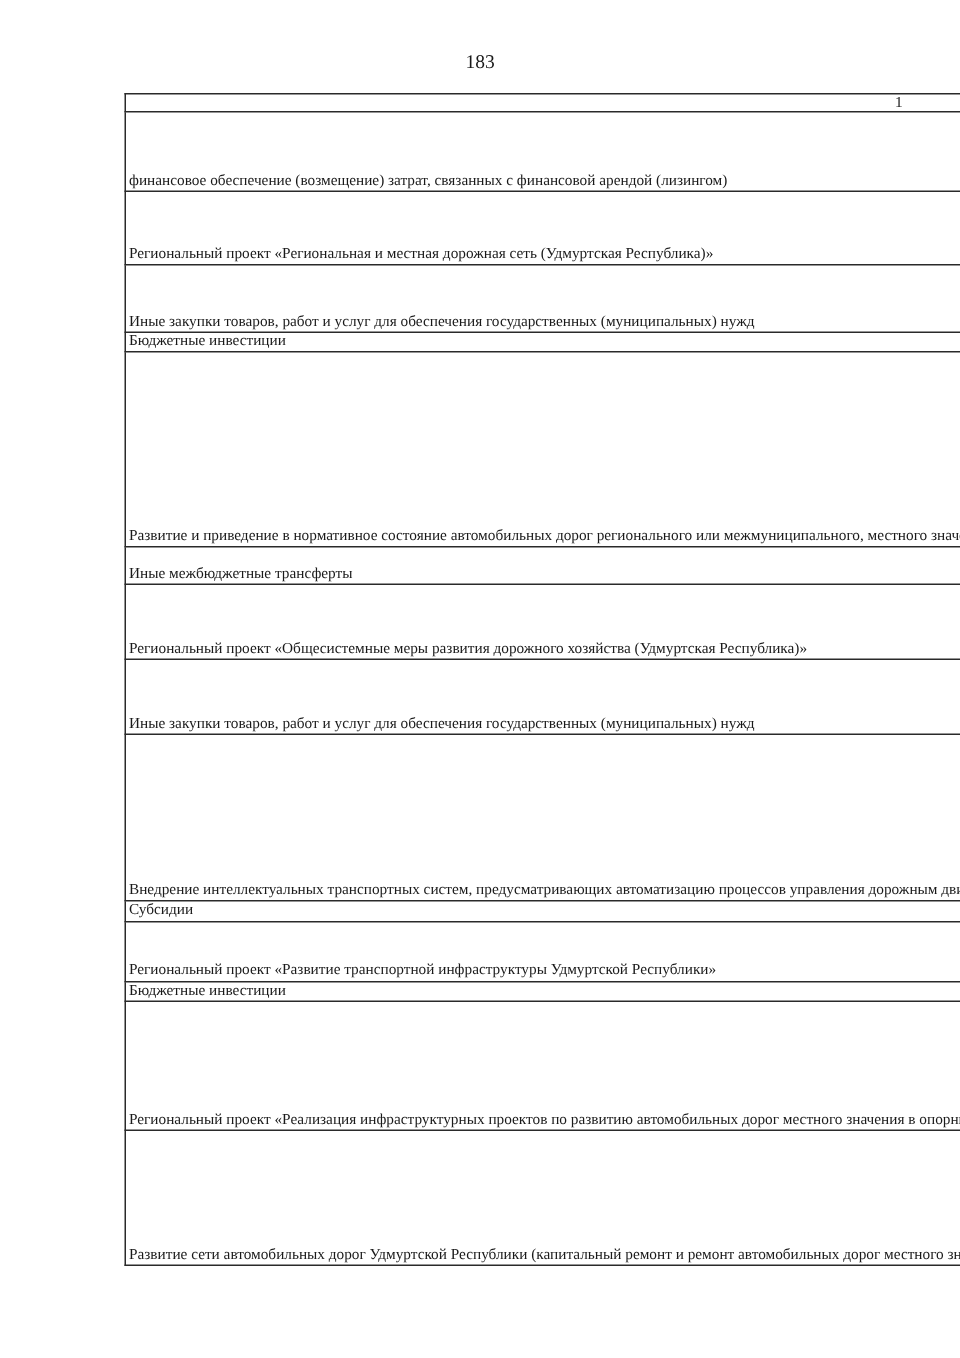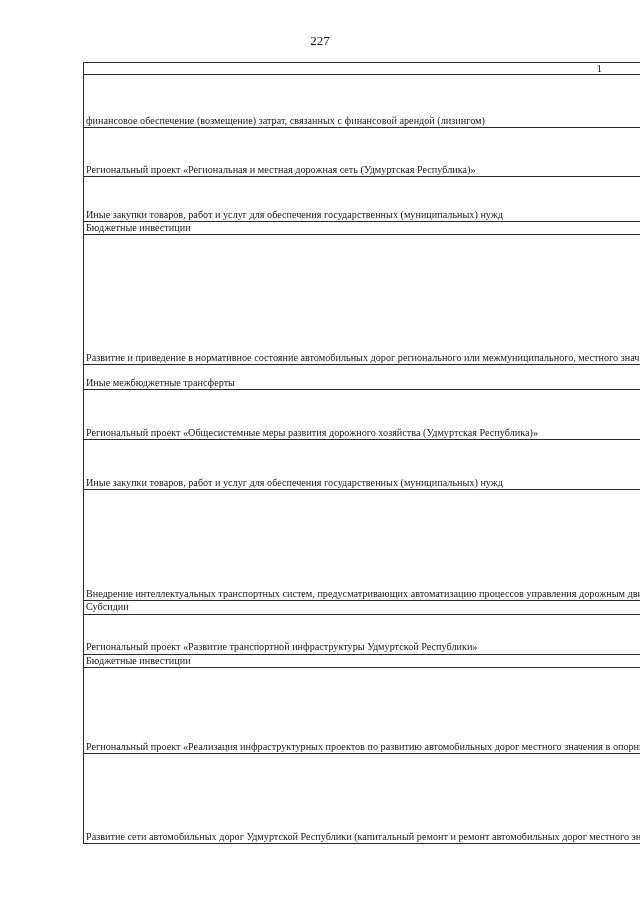--- a/index.html
+++ b/index.html
@@ -10,21 +10,21 @@
   table.budget { position: absolute; left: 83px; top: 62px; border-collapse: collapse;
                  table-layout: fixed; font-size: 10.2px; line-height: 12.4px; }
   table.budget td, table.budget th { border: 1px solid #2a2a2a; padding: 0 2px; vertical-align: bottom;
                  overflow: hidden; white-space: nowrap; }
   table.budget th { font-weight: normal; text-align: center; vertical-align: middle; height: 11px; line-height: 11px; }
   td.name { white-space: normal; text-align: left; padding-left: 2px; }
 </style>
 </head>
 <body>
 
-<div class="page-number">227</div>
+<div class="page-number">183</div>
 
 <table class="budget">
   <colgroup>
     <col style="width:152px">
 
   </colgroup>
   <thead>
     <tr>
       <th>1</th>
 

